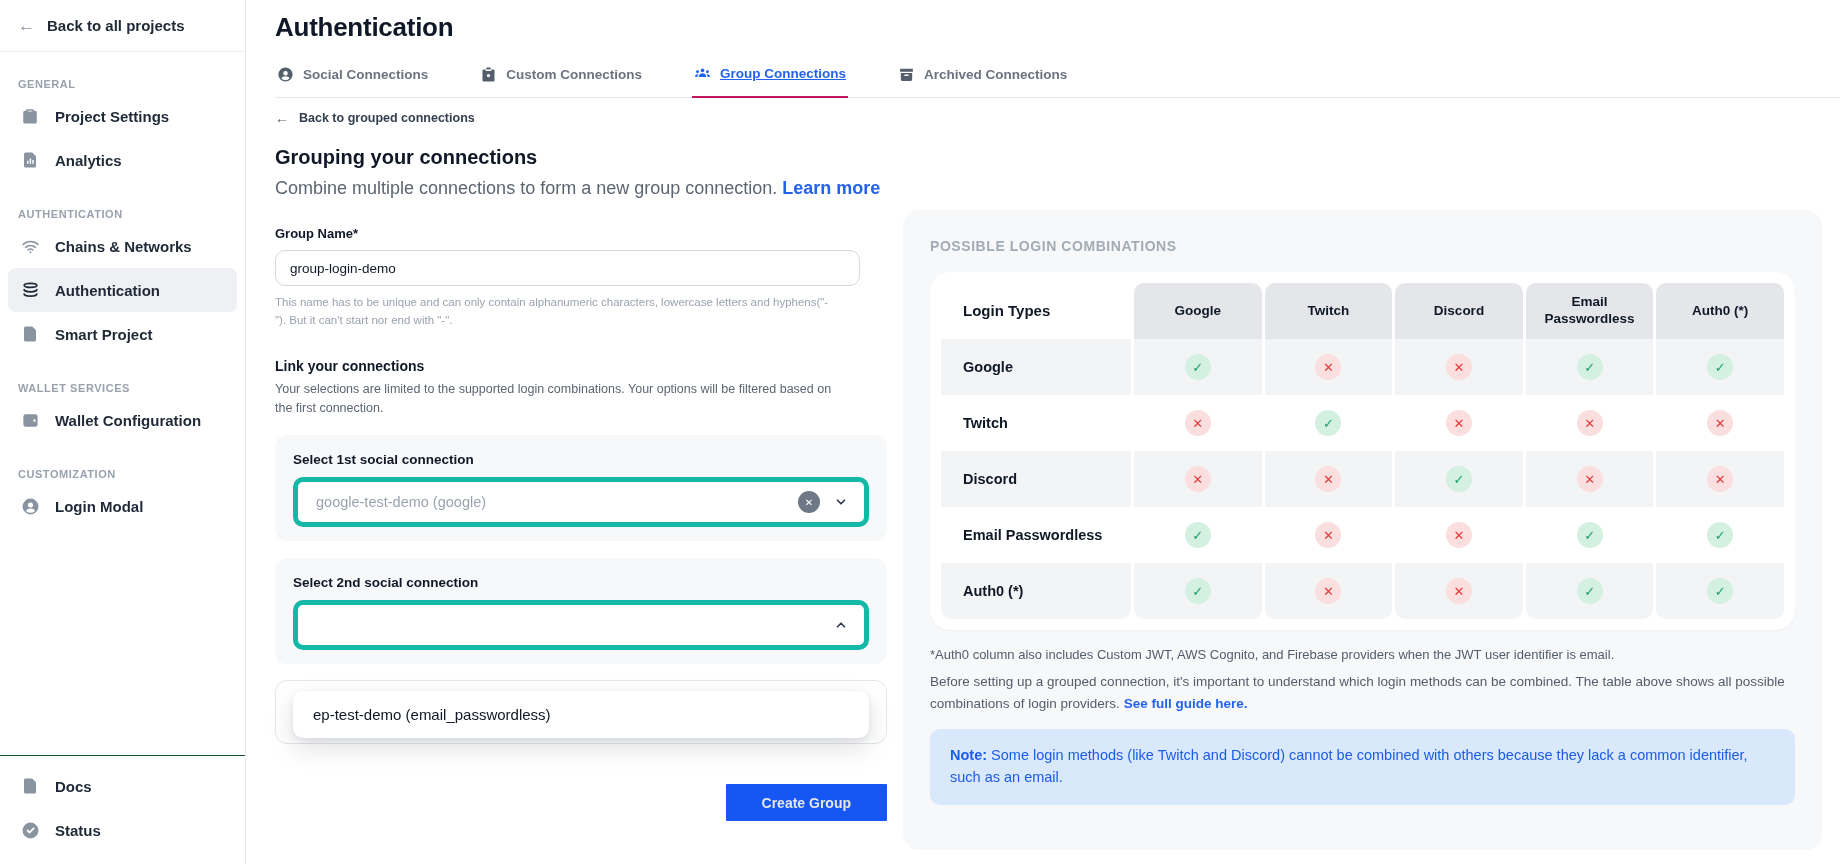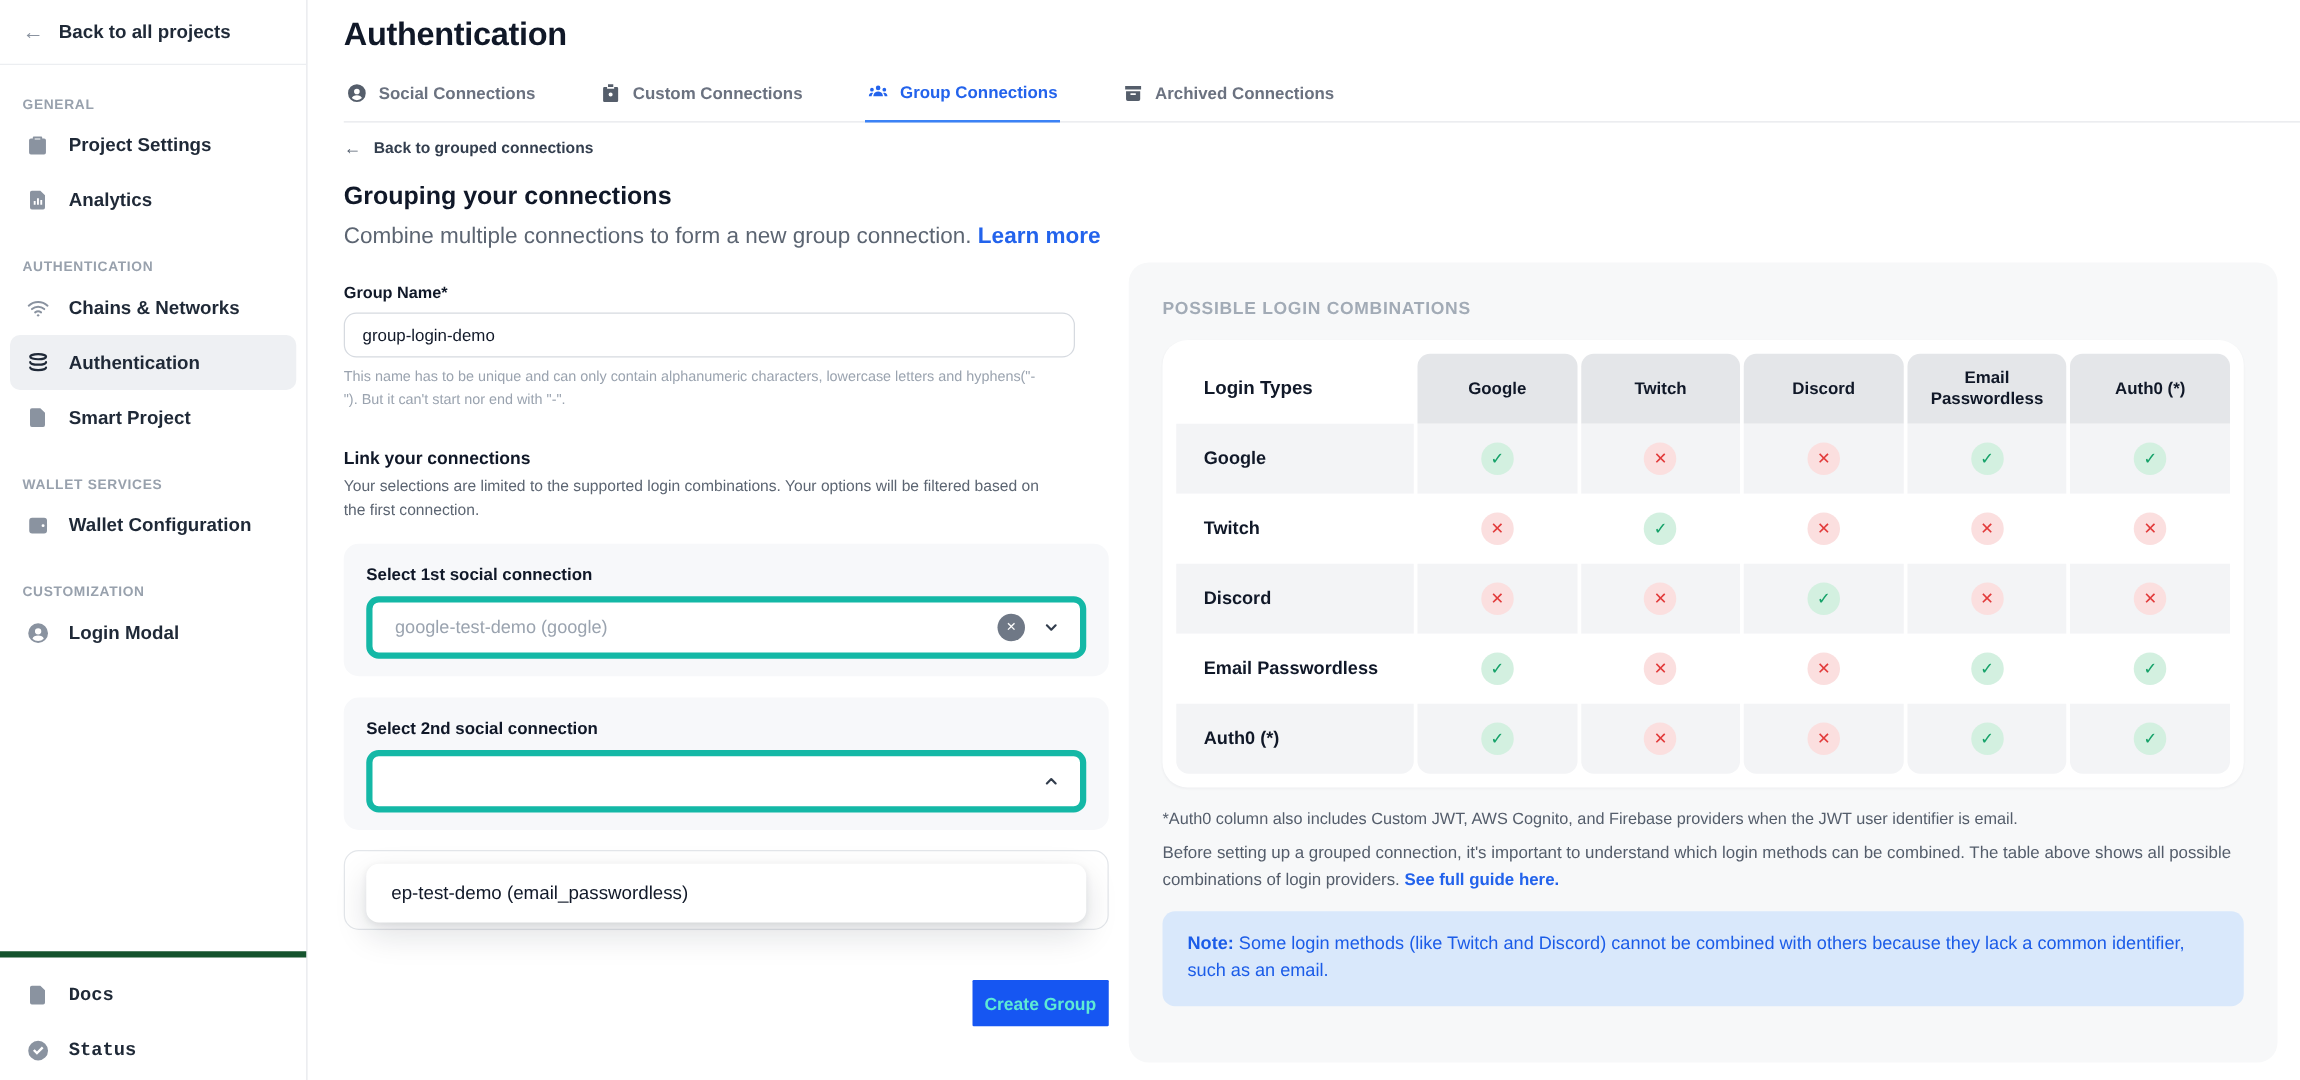--- a/index.html
+++ b/index.html
@@ -17,30 +17,30 @@
     display:flex; align-items:center; padding:0 10px 0 12px; font-size:13px; color:#1f2937; background:#fff;
     cursor:pointer; }
   .sb-project .txt { flex:1; white-space:nowrap; overflow:hidden; }
   .nav { flex:1; padding:0 8px; overflow:hidden; }
   .sec-label { font-size:11px; font-weight:700; letter-spacing:.05em; color:#98a1ad; margin:26px 10px 4px 10px; }
   .sb-item { height:44px; display:flex; align-items:center; gap:15px; padding:0 12px; border-radius:8px;
     font-size:15px; font-weight:600; color:#1f2937; cursor:pointer; }
   .sb-item.active { background:#eef0f3; }
   .sb-item .ic { width:20px; height:20px; color:#8a93a0; display:flex; align-items:center; justify-content:center; }
   .sb-item.active .ic { color:#1f2937; }
-  .sb-footer { border-top:5px solid #14532d; padding:8px 8px 2px 8px;font-family:Liberation Mono, monospace; }
+  .sb-footer { border-top:1px solid #14532d; padding:8px 8px 12px 8px; }
 
   
   .main { flex:1; padding:0 0 0 29px; position:relative; }
   .page-title { font-size:26px; font-weight:700; color:#101828; padding-top:12px; letter-spacing:-.01em; }
   .tabs { display:flex; gap:48px; margin-top:22px; border-bottom:1px solid #e6e8eb; padding-right:20px; }
   .tab { display:flex; align-items:center; gap:9px; font-size:13.5px; font-weight:700; color:#6b7280;
     padding:0 2px 14px 2px; cursor:pointer; }
   .tab .ic { width:17px; height:17px; color:#555e6b; display:flex; }
-  .tab.active { color:#2363ec; border-bottom:2px solid #3b82f6; margin-bottom:-1px; }
+  .tab.active { color:#2363ec; border-bottom:2px solid #be185d; margin-bottom:-1px;text-decoration:underline; }
   .tab.active .ic { color:#2363ec; }
 
   .content-row { display:flex; align-items:flex-start; }
   .left-col { width:612px; min-width:612px; padding-top:12px; }
   .back-link { display:flex; align-items:center; gap:10px; font-size:12.5px; font-weight:600; color:#333e4e; cursor:pointer; }
   .back-link .arrow { color:#556070; font-size:14px; }
   .h2 { font-size:20px; font-weight:700; color:#101828; margin-top:20px; }
   .sub { font-size:18px; color:#5c6572; margin-top:9px; }
   a.blue { color:#2363ec; text-decoration:none; font-weight:600; cursor:pointer; }
   .field-label { font-size:13px; font-weight:700; color:#101828; margin-top:27px; }
@@ -61,21 +61,21 @@
 
   .card2-wrap { position:relative; }
   .dropdown { position:absolute; left:18px; top:133px; width:576px; background:#fff; border-radius:10px;
     box-shadow:0 10px 26px rgba(16,24,40,.13), 0 2px 6px rgba(16,24,40,.08); z-index:6; overflow:hidden; }
   .dd-option { padding:15px 20px; font-size:15px; color:#101828; cursor:pointer; }
 
   .addmore-card { width:612px; border:1px solid #e3e6ea; border-radius:12px; background:#fff;
     margin-top:16px; padding:22px 24px; position:relative; z-index:1; }
   .addmore { font-size:15px; color:#9aa3af; cursor:pointer; }
   .btn-row { width:612px; display:flex; justify-content:flex-end; margin-top:40px; }
-  .primary-btn { background:#1656f2; color:#5eead4; border:none; border-radius:1px; height:37px; padding:0 10px;
+  .primary-btn { background:#1656f2; color:#e5e5e5; border:none; border-radius:1px; height:37px; padding:0 36px;
     font-size:14px; font-weight:600; font-family:inherit; cursor:pointer; }
 
   
   .right-panel { flex:1; margin:112px 18px 0 16px; background:#f7f8f9; border-radius:16px;
     padding:28px 27px 24px 27px; height:640px; }
   .rp-heading { font-size:14px; font-weight:700; letter-spacing:.04em; color:#a2abb6; }
   .table-card { margin-top:18px; background:#fff; border-radius:20px; padding:11px;
     box-shadow:0 1px 2px rgba(16,24,40,.04); }
   .combo-grid { display:grid; grid-template-columns:190px repeat(5,1fr); column-gap:3px; grid-auto-rows:56px; }
   .hcell { background:#e4e6e9; border-radius:10px 10px 0 0; display:flex; align-items:center; justify-content:center;

